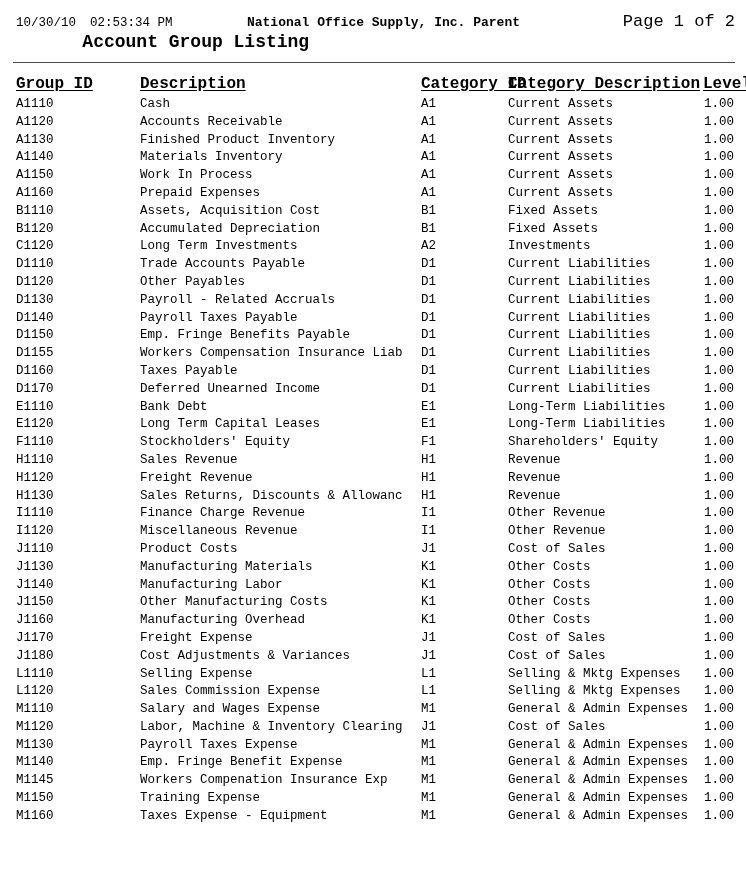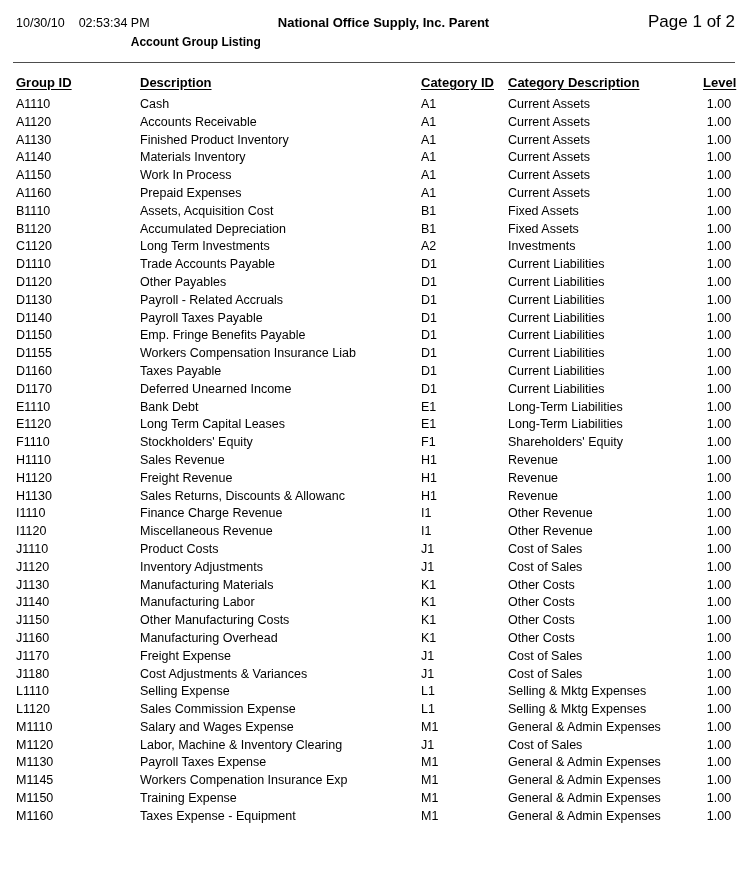--- a/index.html
+++ b/index.html
@@ -1,59 +1,59 @@
 <!DOCTYPE html>
 <html><head>
 <meta charset="utf-8">
 <style>
   html, body { margin: 0; padding: 0; }
   .page {
     width: 746px;
     height: 874px;
     background: var(--bg, #ffffff);
     color: var(--text, #000000);
-    font-family: Liberation Sans, sans-serif;
+    font-family: Liberation Mono, monospace;
     position: relative;
     overflow: hidden;
     box-sizing: border-box;
   }
   .hdr { padding: 12px 11px 0 16px; }
   .hdr-row {
     display: grid;
     grid-template-columns: 1fr auto 1fr;
     align-items: baseline;
   }
   .hdr-row.r1 { height: 19px; }
   .hdr-row.r2 { height: 22px; }
   .hdr-left  { text-align: left;  font-size: 12.5px; white-space: nowrap; }
   .hdr-center{ text-align: center; white-space: nowrap; }
   .hdr-right { text-align: right; font-size: 17px; white-space: nowrap; }
   .company { font-weight: bold; font-size: 13px; margin-left: 16px; }
-  .title   { font-weight: bold; font-size: 12px; line-height: 22px; }
+  .title   { font-weight: bold; font-size: 18px; line-height: 22px; }
   .time    { margin-left: 14px; }
   .rule {
     border: none;
     border-top: 1px solid var(--rule, #4d4d4d);
     margin: 9px 11px 0 13px;
     height: 0;
   }
   table.listing {
     border-collapse: collapse;
     table-layout: fixed;
     width: 719px;
     margin: 12px 0 0 16px;
   }
   col.c1 { width: 124px; }
   col.c2 { width: 281px; }
   col.c3 { width: 87px; }
   col.c4 { width: 195px; }
   col.c5 { width: 32px; }
   th {
     font-weight: bold;
-    font-size: 13px;
+    font-size: 16px;
     text-align: left;
     text-decoration: underline;
     text-underline-offset: 2px;
     padding: 0;
     height: 21px;
     vertical-align: top;
     white-space: nowrap;
   }
   td {
     font-size: 12.5px;
@@ -312,27 +312,20 @@
   </tr>
 
   <tr>
     <td>J1110</td>
     <td>Product Costs</td>
     <td>J1</td>
     <td>Cost of Sales</td>
     <td class="num">1.00</td>
   </tr>
 
-  <tr>
-    <td>J1120</td>
-    <td>Inventory Adjustments</td>
-    <td>J1</td>
-    <td>Cost of Sales</td>
-    <td class="num">1.00</td>
-  </tr>
 
   <tr>
     <td>J1130</td>
     <td>Manufacturing Materials</td>
     <td>K1</td>
     <td>Other Costs</td>
     <td class="num">1.00</td>
   </tr>
 
   <tr>
@@ -409,20 +402,27 @@
   </tr>
 
   <tr>
     <td>M1130</td>
     <td>Payroll Taxes Expense</td>
     <td>M1</td>
     <td>General &amp; Admin Expenses</td>
     <td class="num">1.00</td>
   </tr>
 
+  <tr>
+    <td>M1140</td>
+    <td>Emp. Fringe Benefit Expense</td>
+    <td>M1</td>
+    <td>General &amp; Admin Expenses</td>
+    <td class="num">1.00</td>
+  </tr>
 
   <tr>
     <td>M1145</td>
     <td>Workers Compenation Insurance Exp</td>
     <td>M1</td>
     <td>General &amp; Admin Expenses</td>
     <td class="num">1.00</td>
   </tr>
 
   <tr>

